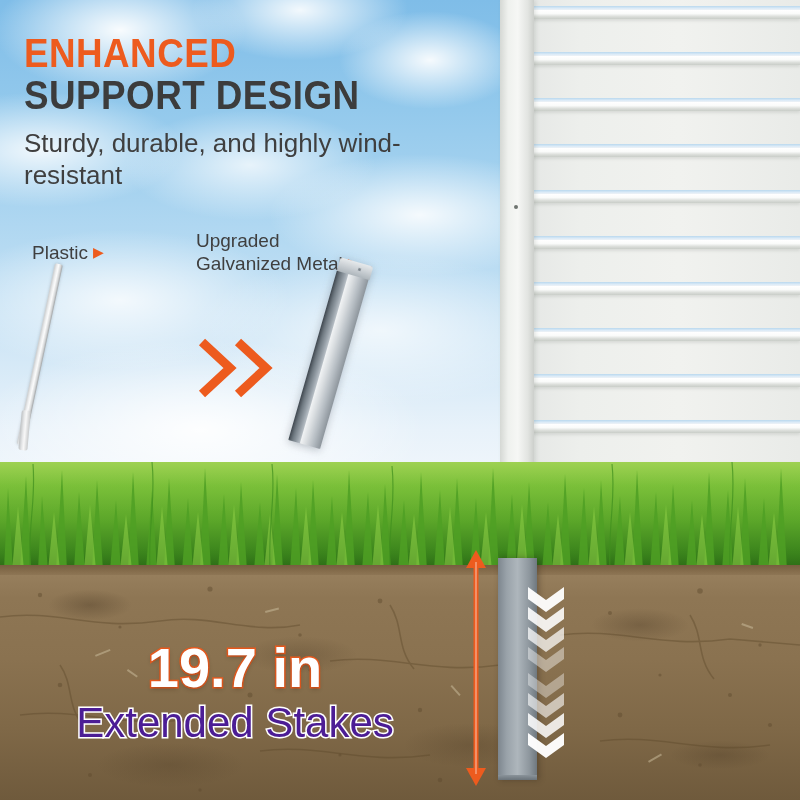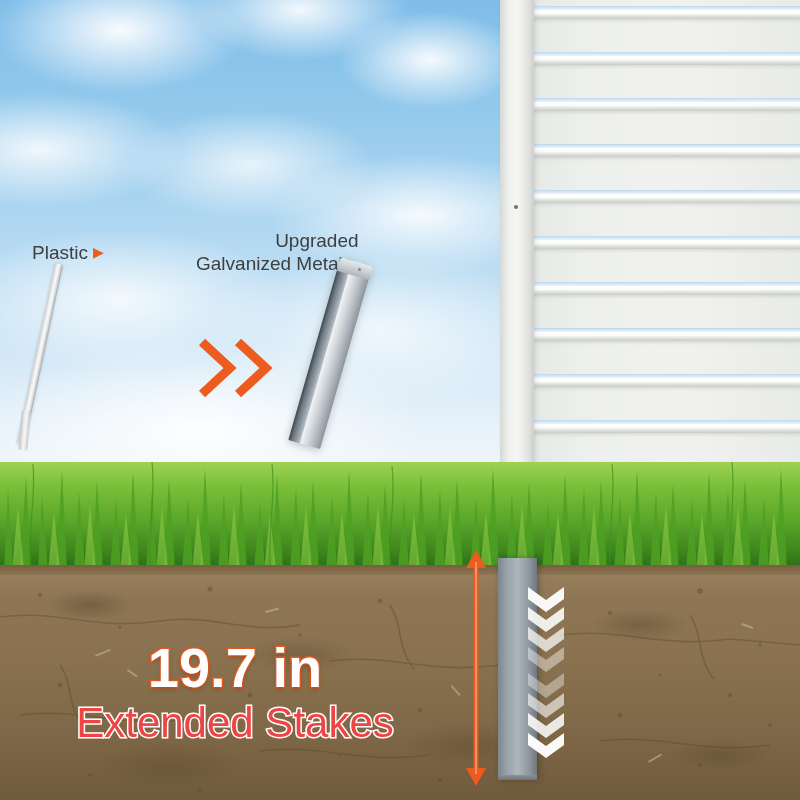--- a/index.html
+++ b/index.html
@@ -41,21 +41,21 @@
   }
   .sub{
     margin-top:12px;font-size:26px;line-height:1.22;color:#3F3F3F;
     font-family:"Liberation Sans",sans-serif;max-width:400px;
   }
 
   
   .lbl{position:absolute;font-size:19px;color:#3F3F3F;line-height:1.2;white-space:nowrap;}
   .lbl .tri{color:#ED5B1E;font-size:14px;margin-left:5px;vertical-align:2px;}
   .lbl-plastic{left:32px;top:242px;}
-  .lbl-metal{left:196px;top:230px;text-align:right;}
+  .lbl-metal{left:196px;top:230px;}
 
   
   .plastic-stake{
     position:absolute;left:52px;top:264px;width:14px;height:185px;
     transform:rotate(12deg);transform-origin:top center;
   }
   .plastic-stake .body{
     position:absolute;left:3px;top:0;width:8px;height:100%;
     background:linear-gradient(90deg,#C9CBCC 0%,#EDEEEF 30%,#FBFBFB 50%,#D5D7D8 78%,#9FA2A4 100%);
     border-radius:2px;
@@ -170,21 +170,21 @@
 
   
   .measure-text{position:absolute;left:0;top:640px;width:470px;text-align:center;}
   .m-num{
     font-size:56px;font-weight:bold;line-height:1;color:#FFFFFF;
     -webkit-text-stroke:3px #ED5B1E;paint-order:stroke fill;
     font-family:"Liberation Sans",sans-serif;
     text-shadow:0 2px 4px rgba(60,40,20,.35);
   }
   .m-sub{
-    margin-top:6px;font-size:42px;line-height:1;color:#ef4444;
+    margin-top:6px;font-size:42px;line-height:1;color:#4c1d95;
     -webkit-text-stroke:3px #FFFFFF;paint-order:stroke fill;
     font-family:"Liberation Sans",sans-serif;
   }
 </style>
 </head>
 <body>
 
 <div class="stage">
 
   <div class="sky"></div>
@@ -367,20 +367,25 @@
       <path d="M4 22 L22 35 L40 22 L40 34 L22 47 L4 34 Z" opacity="0.88"></path>
       <path d="M4 42 L22 55 L40 42 L40 54 L22 67 L4 54 Z" opacity="0.72"></path>
       <path d="M4 62 L22 75 L40 62 L40 74 L22 87 L4 74 Z" opacity="0.42"></path>
       <path d="M4 88 L22 101 L40 88 L40 100 L22 113 L4 100 Z" opacity="0.38"></path>
       <path d="M4 108 L22 121 L40 108 L40 120 L22 133 L4 120 Z" opacity="0.60"></path>
       <path d="M4 128 L22 141 L40 128 L40 140 L22 153 L4 140 Z" opacity="0.85"></path>
       <path d="M4 148 L22 161 L40 148 L40 160 L22 173 L4 160 Z" opacity="0.97"></path>
     </g>
   </svg>
 
+  <div class="headline">
+    <div class="hl1">ENHANCED</div>
+    <div class="hl2">SUPPORT DESIGN</div>
+    <div class="sub">Sturdy, durable, and highly wind-resistant</div>
+  </div>
 
   <div class="lbl lbl-plastic">
     <span>Plastic</span><span class="tri">▶</span>
   </div>
 
   <div class="lbl lbl-metal">
     <div>Upgraded</div>
     <div>
       <span>Galvanized Metal</span><span class="tri">▶</span>
     </div>

